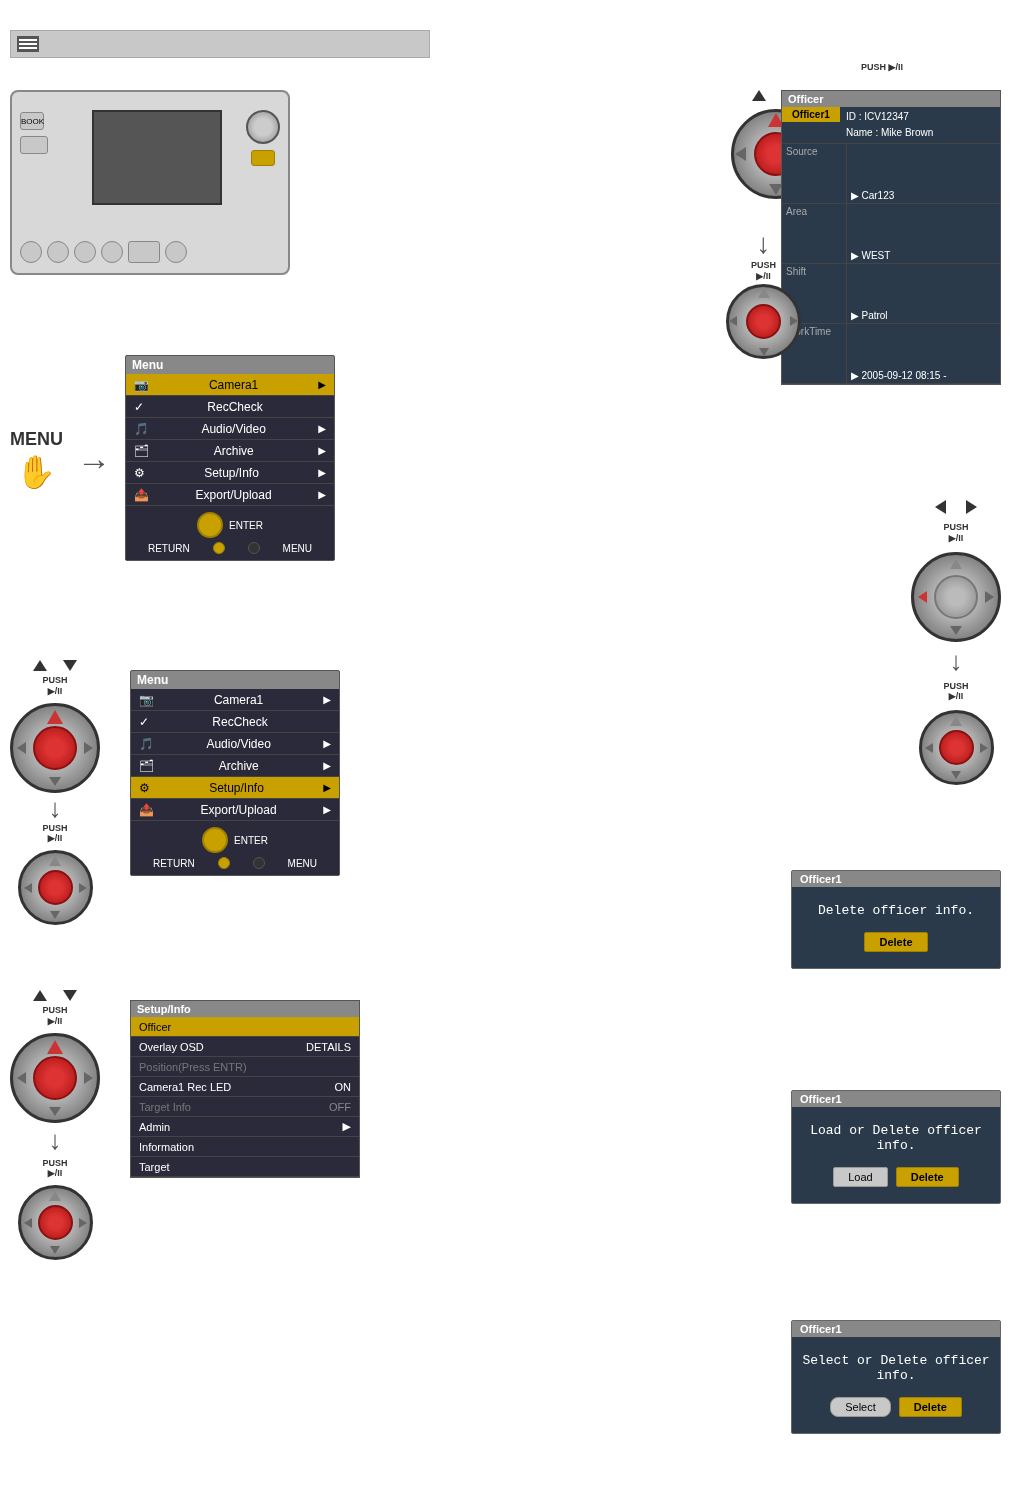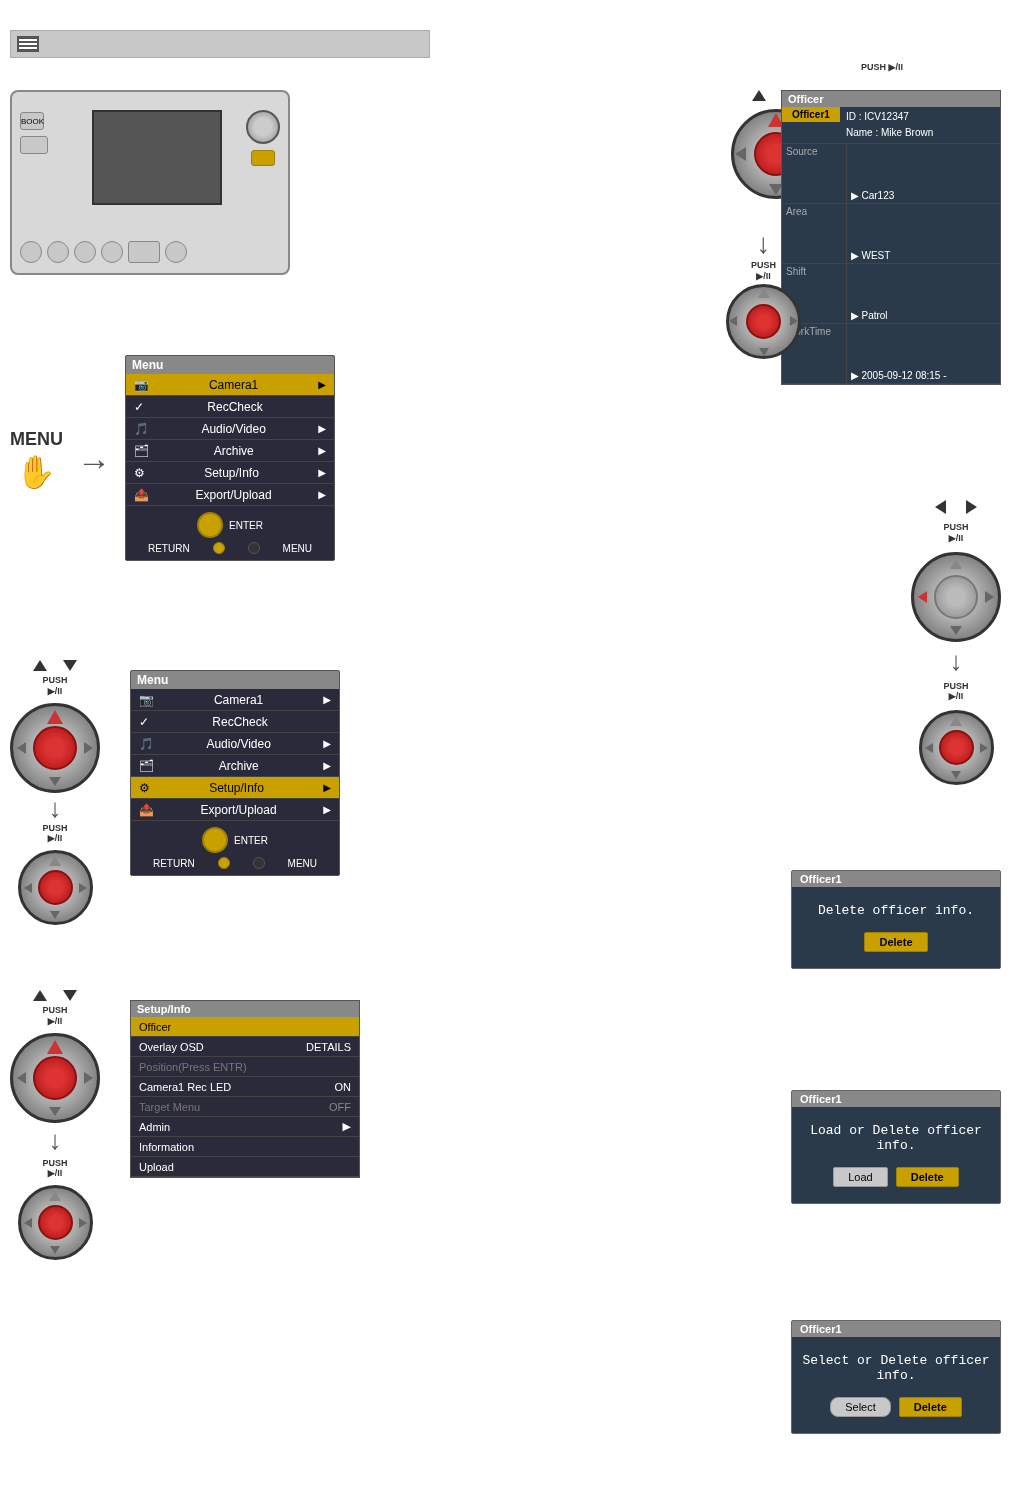--- a/index.html
+++ b/index.html
@@ -624,33 +624,33 @@
     </div>
     <div class="setup-item dimmed">
       <span>Position(Press ENTR)</span>
       <span></span>
     </div>
     <div class="setup-item">
       <span>Camera1 Rec LED</span>
       <span class="setup-value on">ON</span>
     </div>
     <div class="setup-item dimmed">
-      <span>Target Menu</span>
+      <span>Target Info</span>
       <span class="setup-value off">OFF</span>
     </div>
     <div class="setup-item">
       <span>Admin</span>
       <span class="setup-value">▶</span>
     </div>
     <div class="setup-item">
       <span>Information</span>
       <span></span>
     </div>
     <div class="setup-item">
-      <span>Upload</span>
+      <span>Target</span>
       <span></span>
     </div>
   </div>
 </div>
 
 <div style="position:absolute; top:870px; right:20px;">
   <div class="dialog-panel">
     <div class="dialog-title">Officer1</div>
     <div class="dialog-body">
       <div class="dialog-text">Delete officer info.</div>

